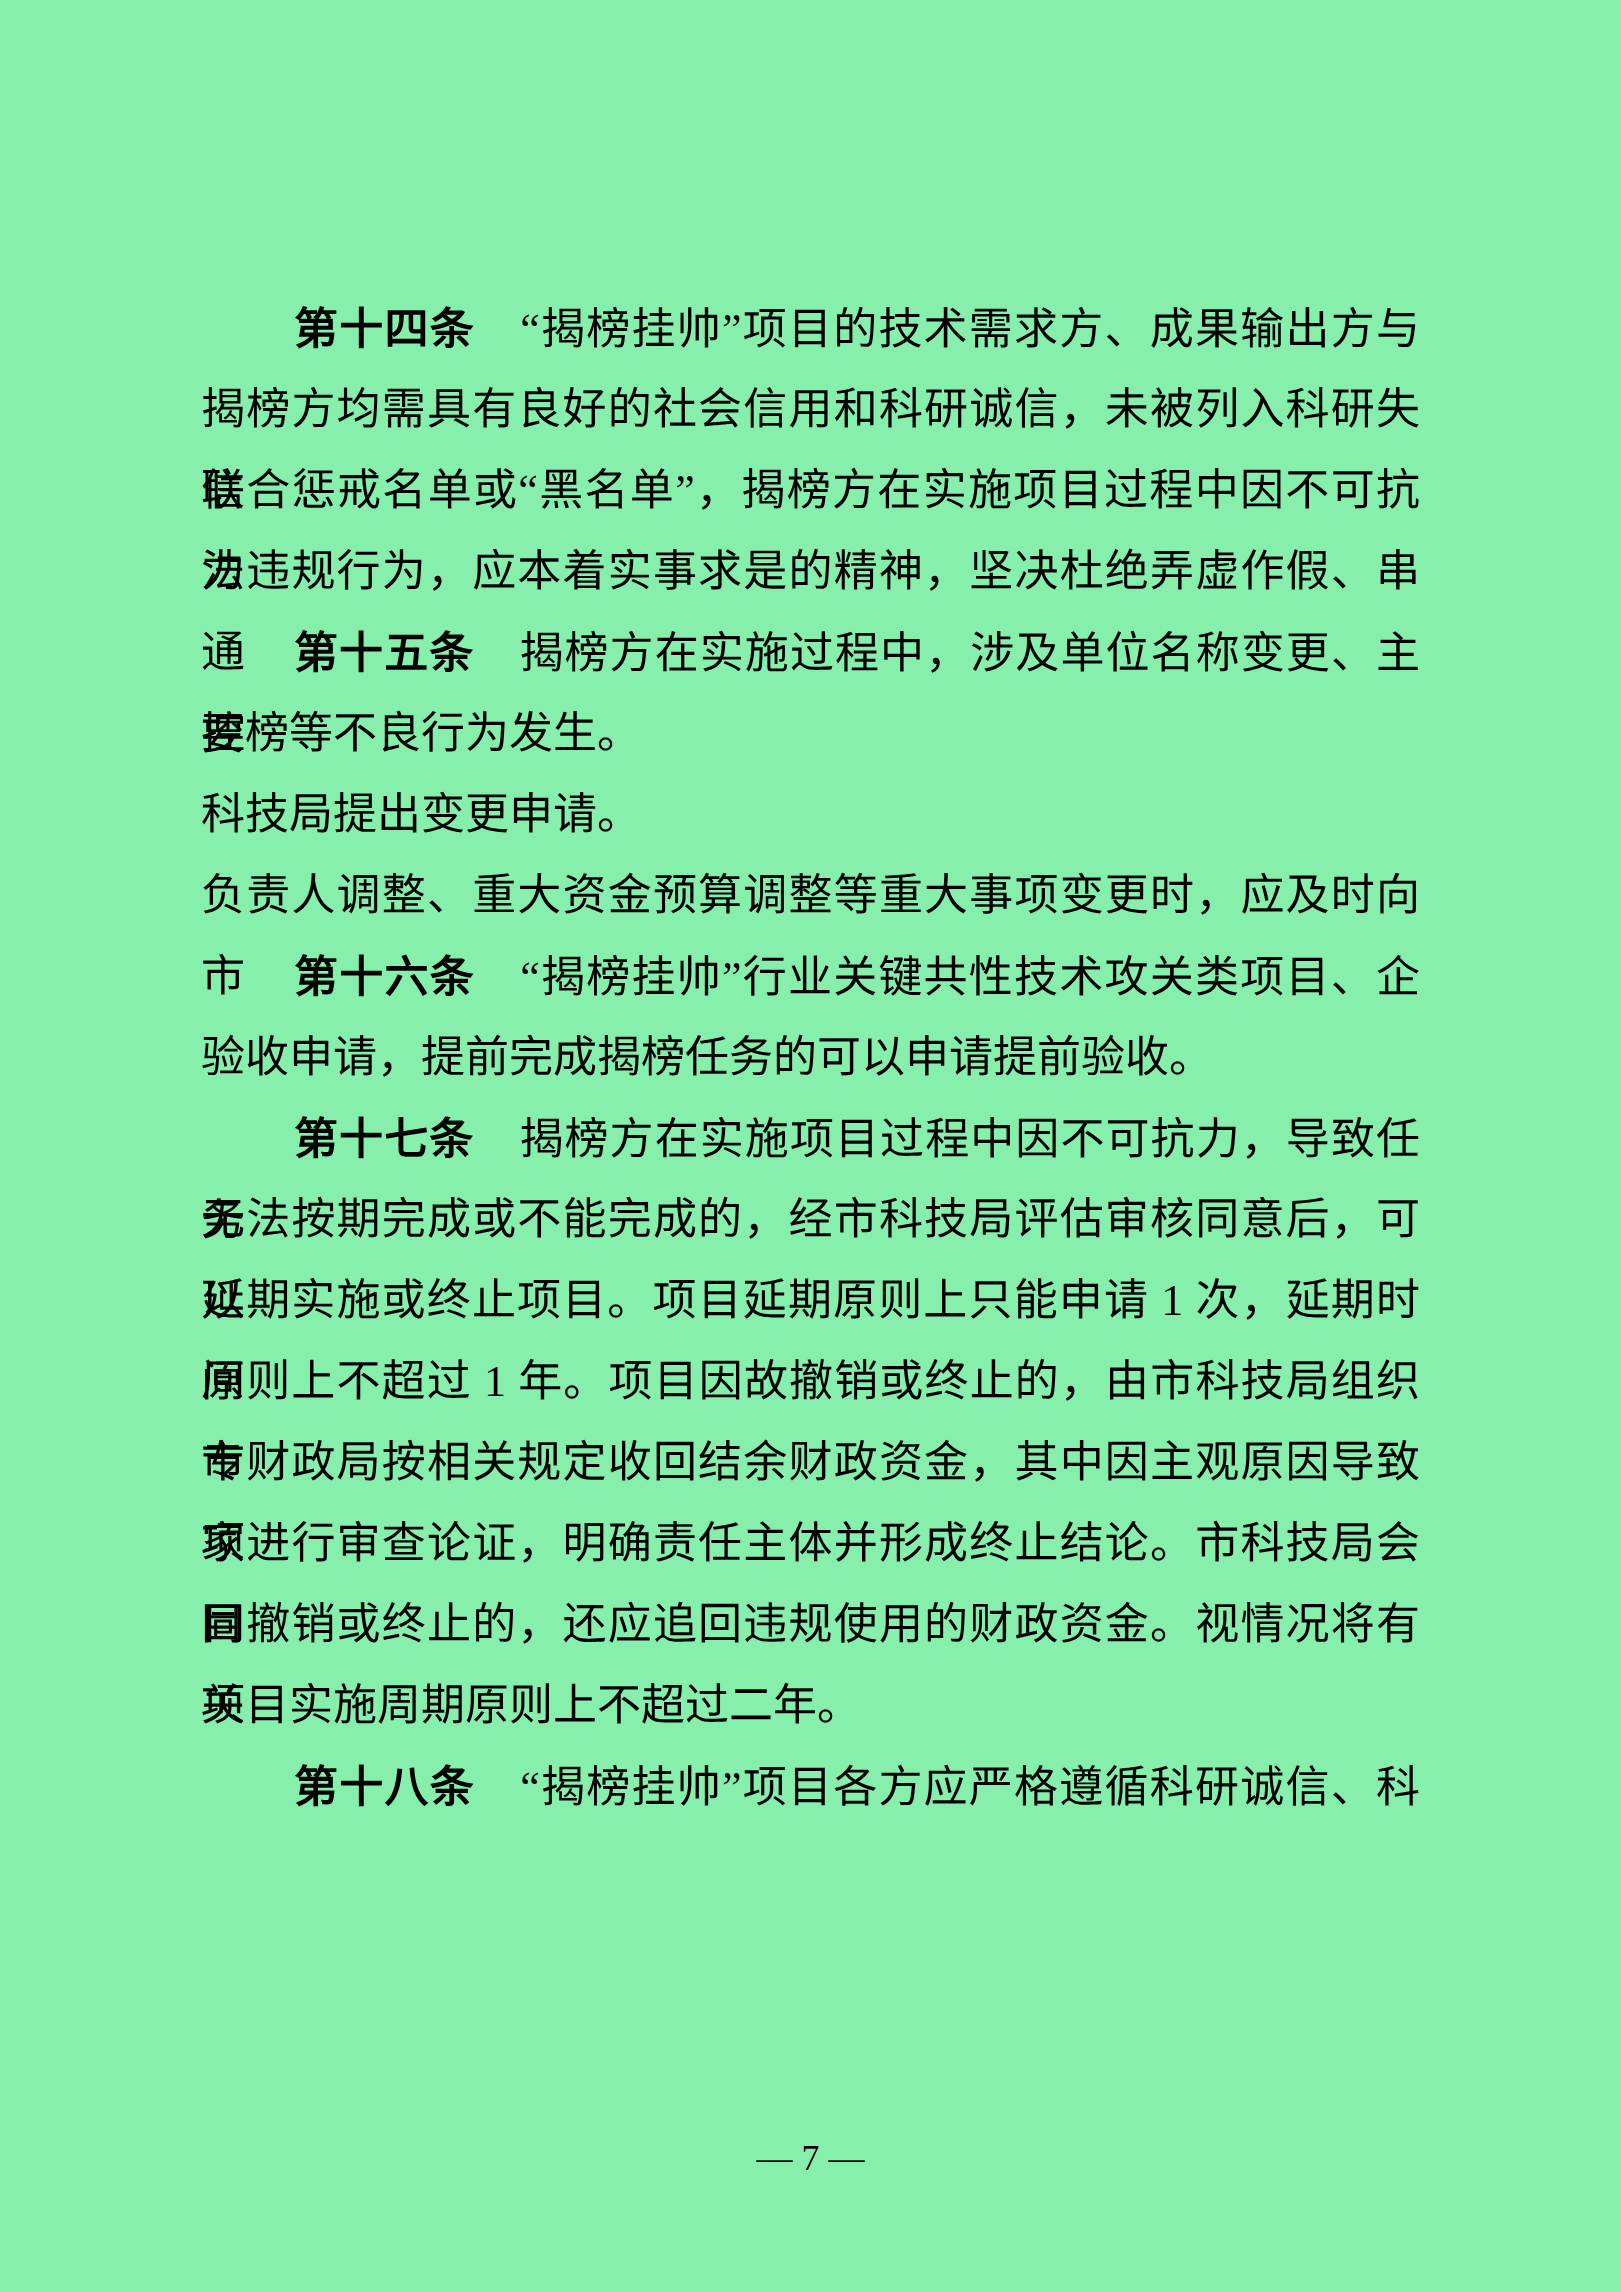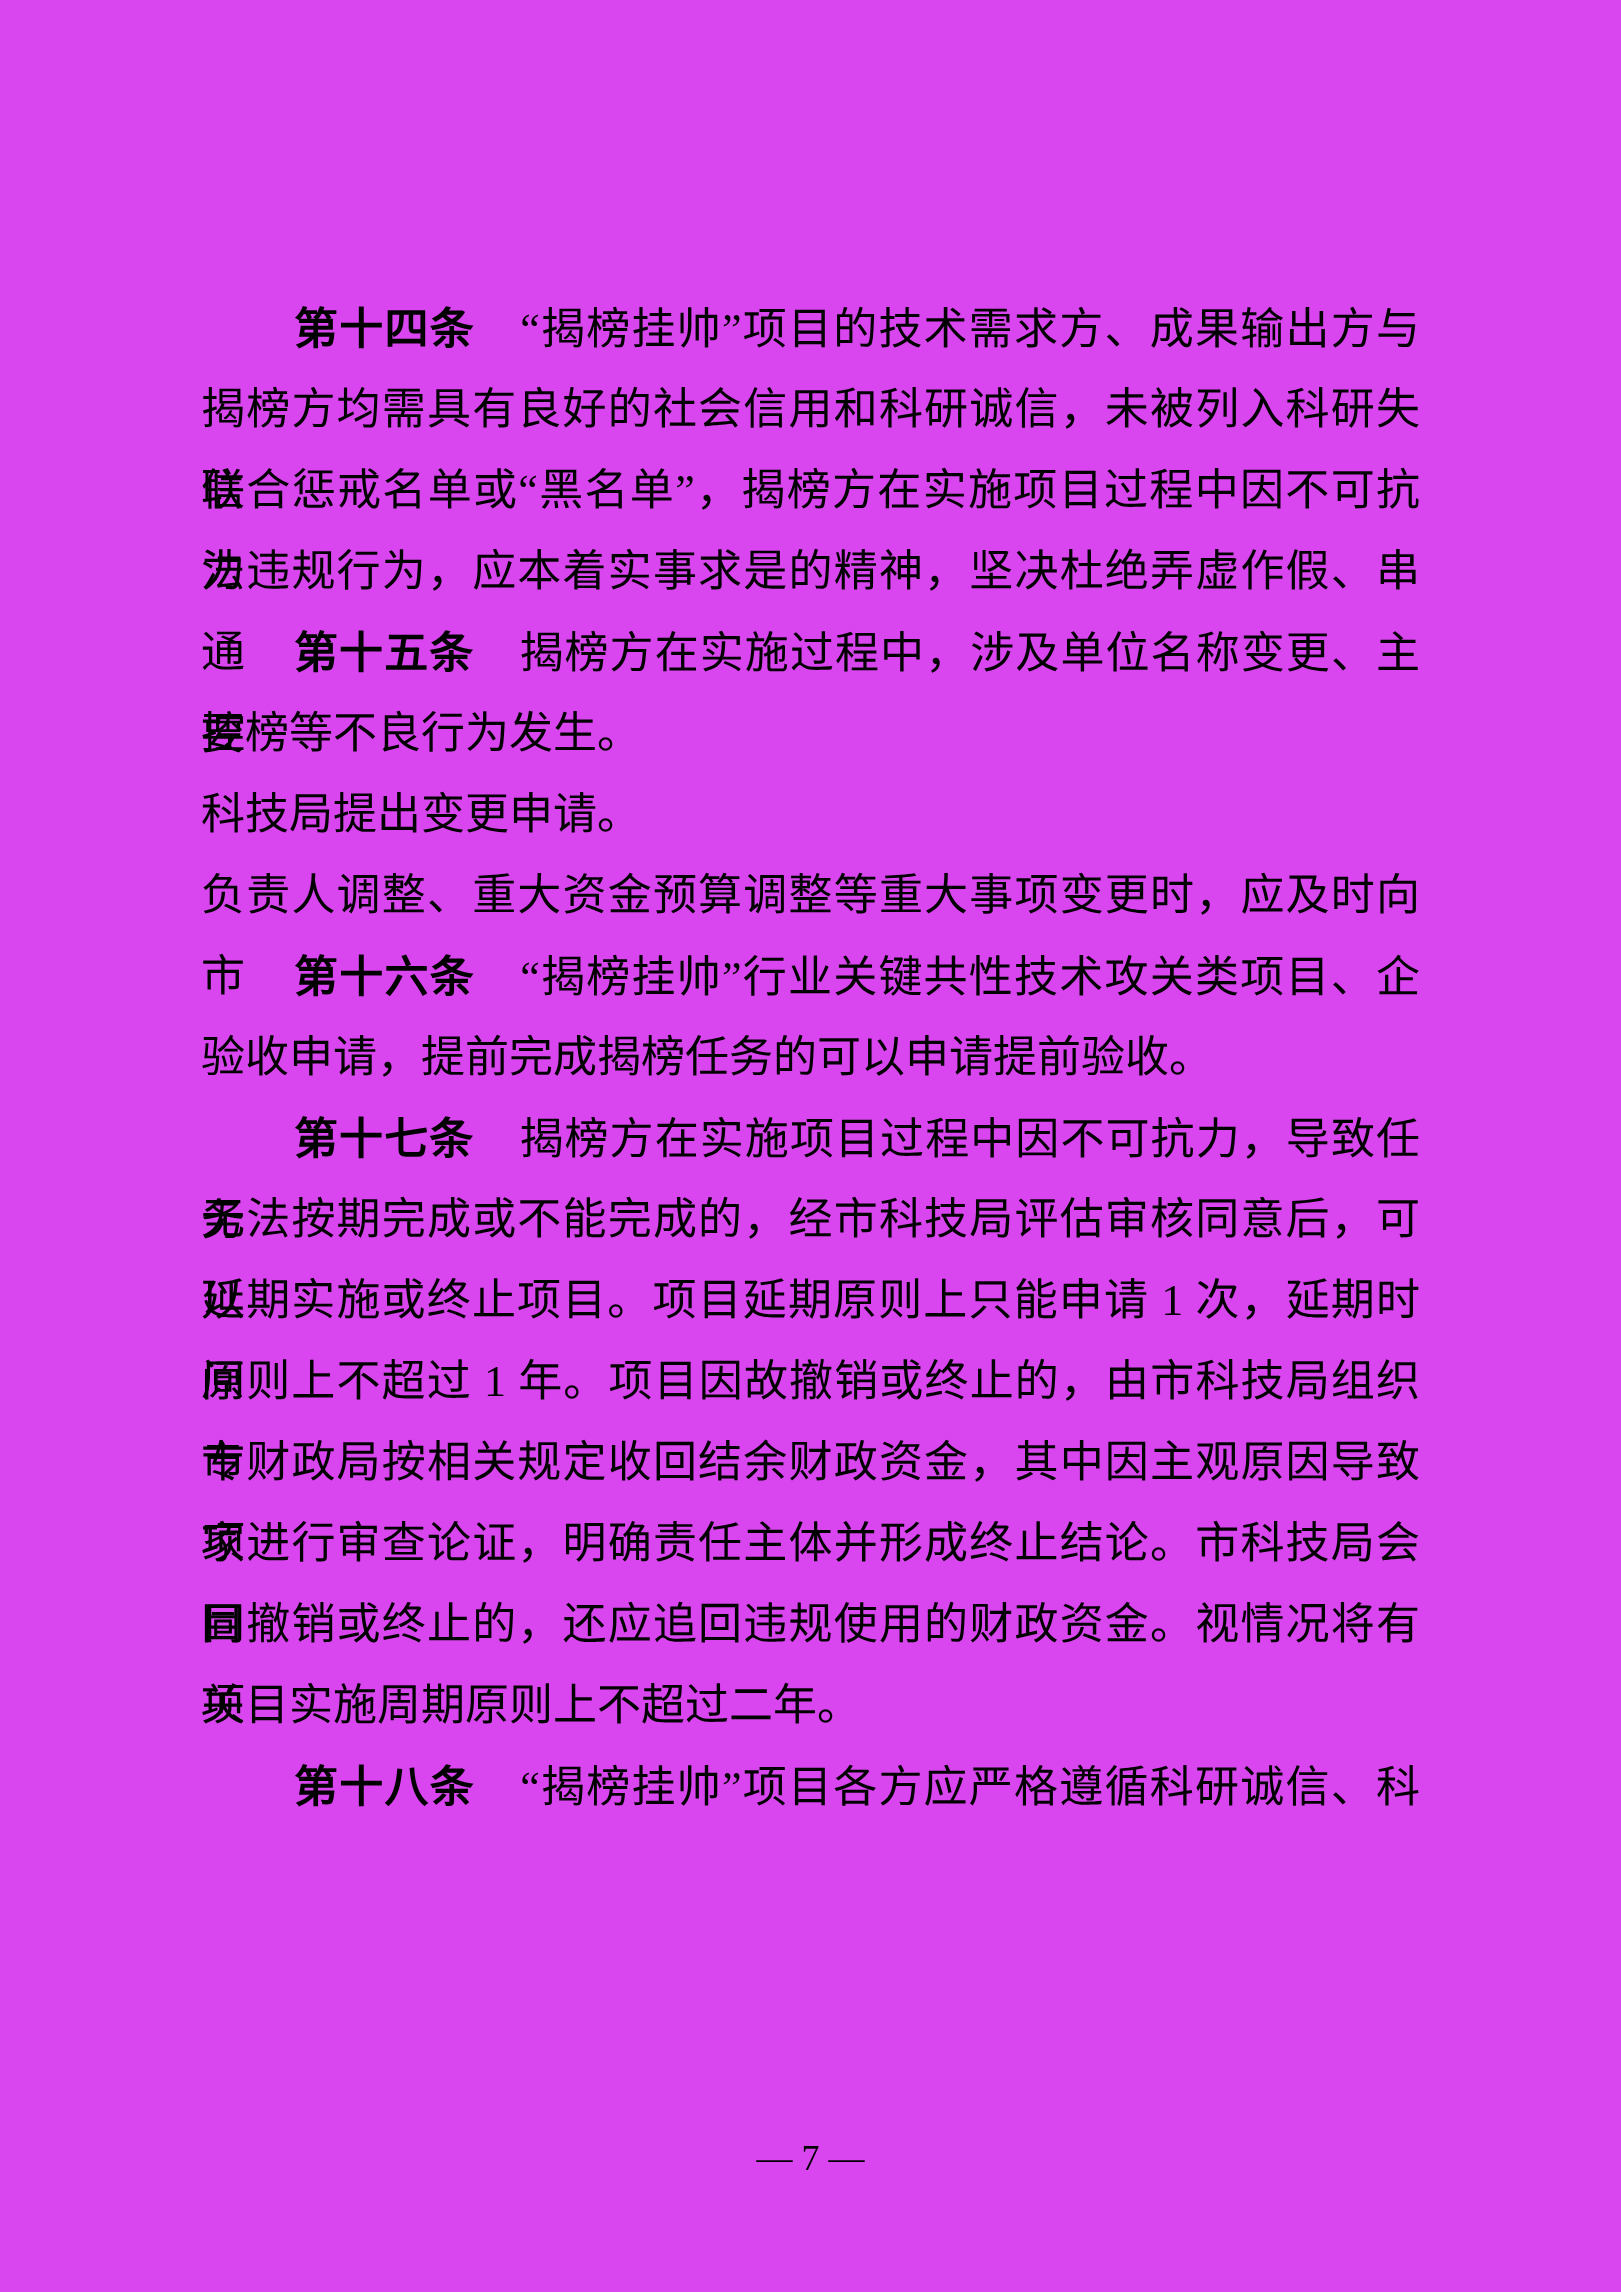--- a/index.html
+++ b/index.html
@@ -4,21 +4,21 @@
 <style>
   html, body {
     margin: 0;
     padding: 0;
     background: #e8e8e8;
   }
   .page {
     position: relative;
     width: 1621px;
     height: 2293px;
-    background: #d946ef;
+    background: #86efac;
     color: #000000;
     font-family: "Liberation Serif", "DejaVu Serif", serif;
     overflow: hidden;
   }
   .text-block {
     position: absolute;
     left: 201px;
     top: 288px;
     width: 1219px;
     font-size: 44px;

